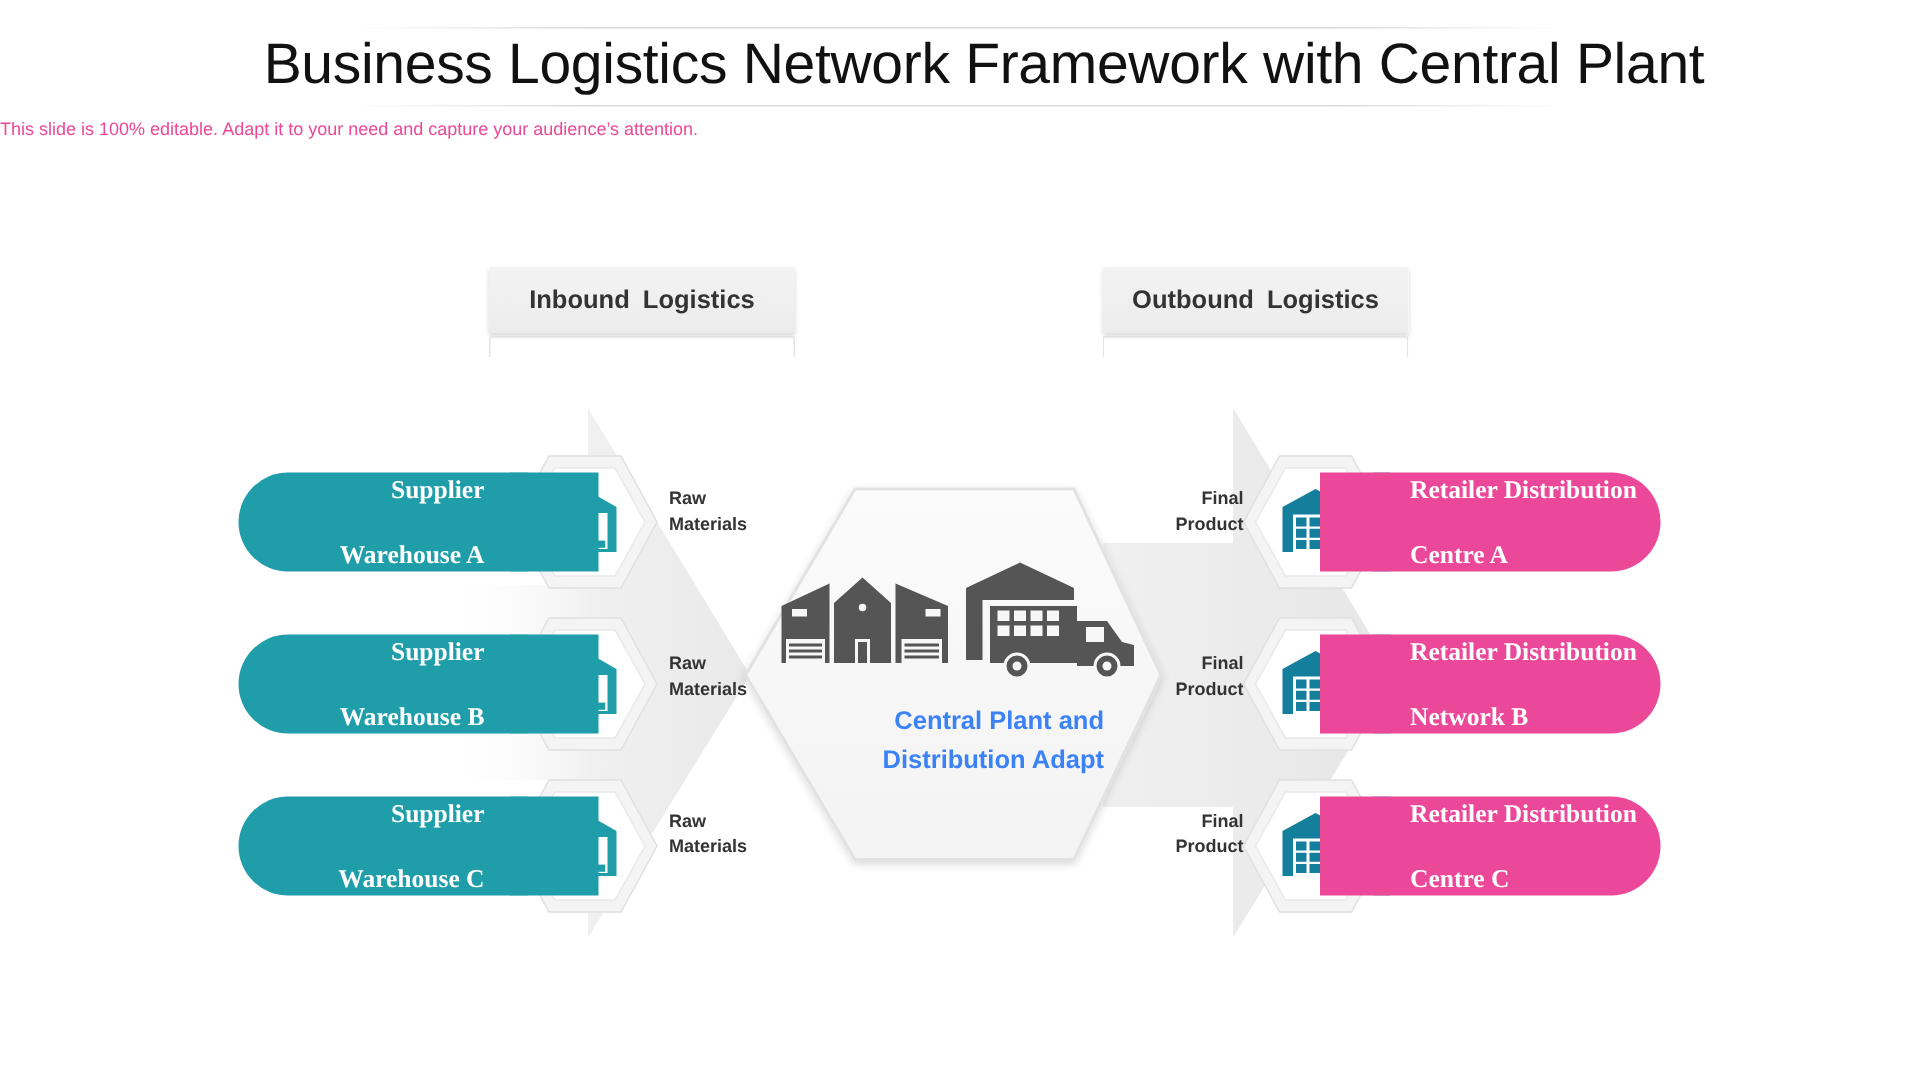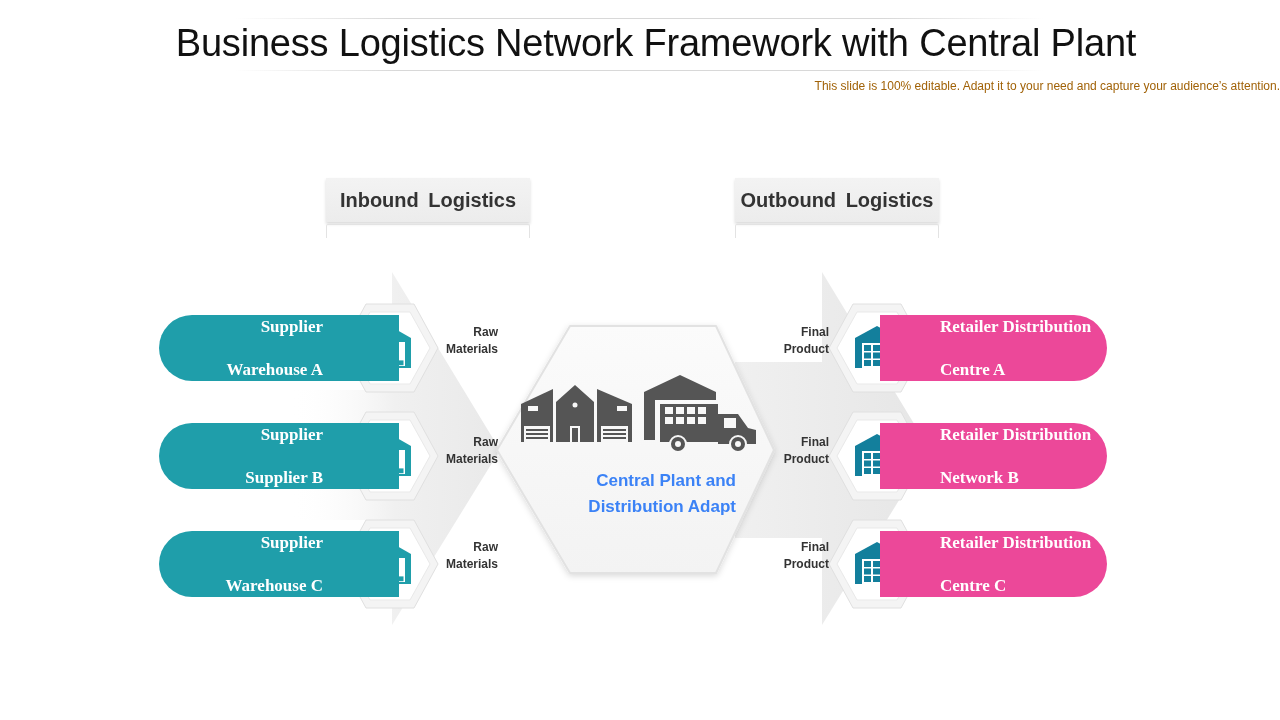--- a/index.html
+++ b/index.html
@@ -1,33 +1,33 @@
 <!DOCTYPE html>
 <html><head>
 <meta charset="utf-8">
 <style>
   * { box-sizing: border-box; margin: 0; padding: 0; }
   html, body { width: 1280px; height: 720px; background: #ffffff; overflow: hidden; }
   body { position: relative; font-family: "Liberation Sans", "DejaVu Sans", sans-serif; color: #222; }
 
   .title-rule { position: absolute; left: 235px; width: 810px; height: 1px; background: linear-gradient(90deg, rgba(200,200,200,0), #d8d8d8 20%, #d8d8d8 80%, rgba(200,200,200,0)); }
   .title { position: absolute; left: 0; top: 22px; width: 1280px; text-align: center; font-size: 38px; color: #111; font-family: "Liberation Sans", sans-serif; letter-spacing: -0.2px; padding-left: 32px; }
-  .subtitle { position: absolute; left: 0; top: 79px; width: 1280px; text-align: right; font-size: 12px; color: #a16207; }
-
-  .section-head { position: absolute; top: 178px; width: 204px; height: 44px; background: linear-gradient(#f3f3f3, #ececec); box-shadow: 0 2px 3px rgba(0,0,0,0.15); display: flex; align-items: center; justify-content: center; font-size: 20px; font-weight: bold; color: #333; word-spacing: 4px; }
+  .subtitle { position: absolute; left: 0; top: 79px; width: 1280px; text-align: left; font-size: 12px; color: #ec4899; }
+
+  .section-head { position: absolute; top: 178px; width: 204px; height: 44px; background: linear-gradient(#f3f3f3, #ececec); box-shadow: 0 2px 3px rgba(0,0,0,0.15); display: flex; align-items: center; justify-content: center; font-size: 17px; font-weight: bold; color: #333; word-spacing: 4px; }
   .section-tab { position: absolute; top: 224px; width: 204px; height: 14px; border: 1px solid #e3e3e3; border-bottom: none; border-radius: 2px 2px 0 0; }
 
   svg.bg { position: absolute; left: 0; top: 0; }
 
   .pill { position: absolute; height: 66px; display: flex; flex-direction: column; justify-content: space-between; color: #ffffff; font-weight: bold; font-size: 17px; line-height: 23px; font-family: Liberation Serif, serif; }
   .pill.left { left: 159px; width: 240px; border-radius: 33px 0 0 33px; background: #1f9eaa; text-align: right; padding-right: 76px; }
   .pill.right { left: 880px; width: 227px; border-radius: 0 33px 33px 0; background: #ec4899; padding-left: 60px; }
 
   .flow-label { position: absolute; font-size: 12px; font-weight: bold; color: #333; line-height: 17px; }
-  .flow-label.left { left: 446px; text-align: right; }
+  .flow-label.left { left: 446px; text-align: left; }
   .flow-label.right { left: 770px; width: 59px; text-align: right; }
 
   .center-text { position: absolute; left: 530px; top: 468px; width: 206px; text-align: right; font-size: 17px; font-weight: bold; color: #3b82f6; line-height: 26px; }
 </style>
 </head>
 <body>
 
 <div class="title-rule" style="top:18px;"></div>
 <div class="title">Business Logistics Network Framework with Central Plant</div>
 <div class="title-rule" style="top:70px;"></div>
@@ -217,21 +217,21 @@
   <span>Outbound  Logistics</span>
 </div>
 <div class="section-tab" style="left:735px;"></div>
 
 <div class="pill left" style="top:315px;">
   <span>Supplier</span>
   <span>Warehouse A</span>
 </div>
 <div class="pill left" style="top:423px;">
   <span>Supplier</span>
-  <span>Supplier B</span>
+  <span>Warehouse B</span>
 </div>
 <div class="pill left" style="top:531px;">
   <span>Supplier</span>
   <span>Warehouse C</span>
 </div>
 
 <div class="pill right" style="top:315px;">
   <span>Retailer Distribution</span>
   <span>Centre A</span>
 </div>

